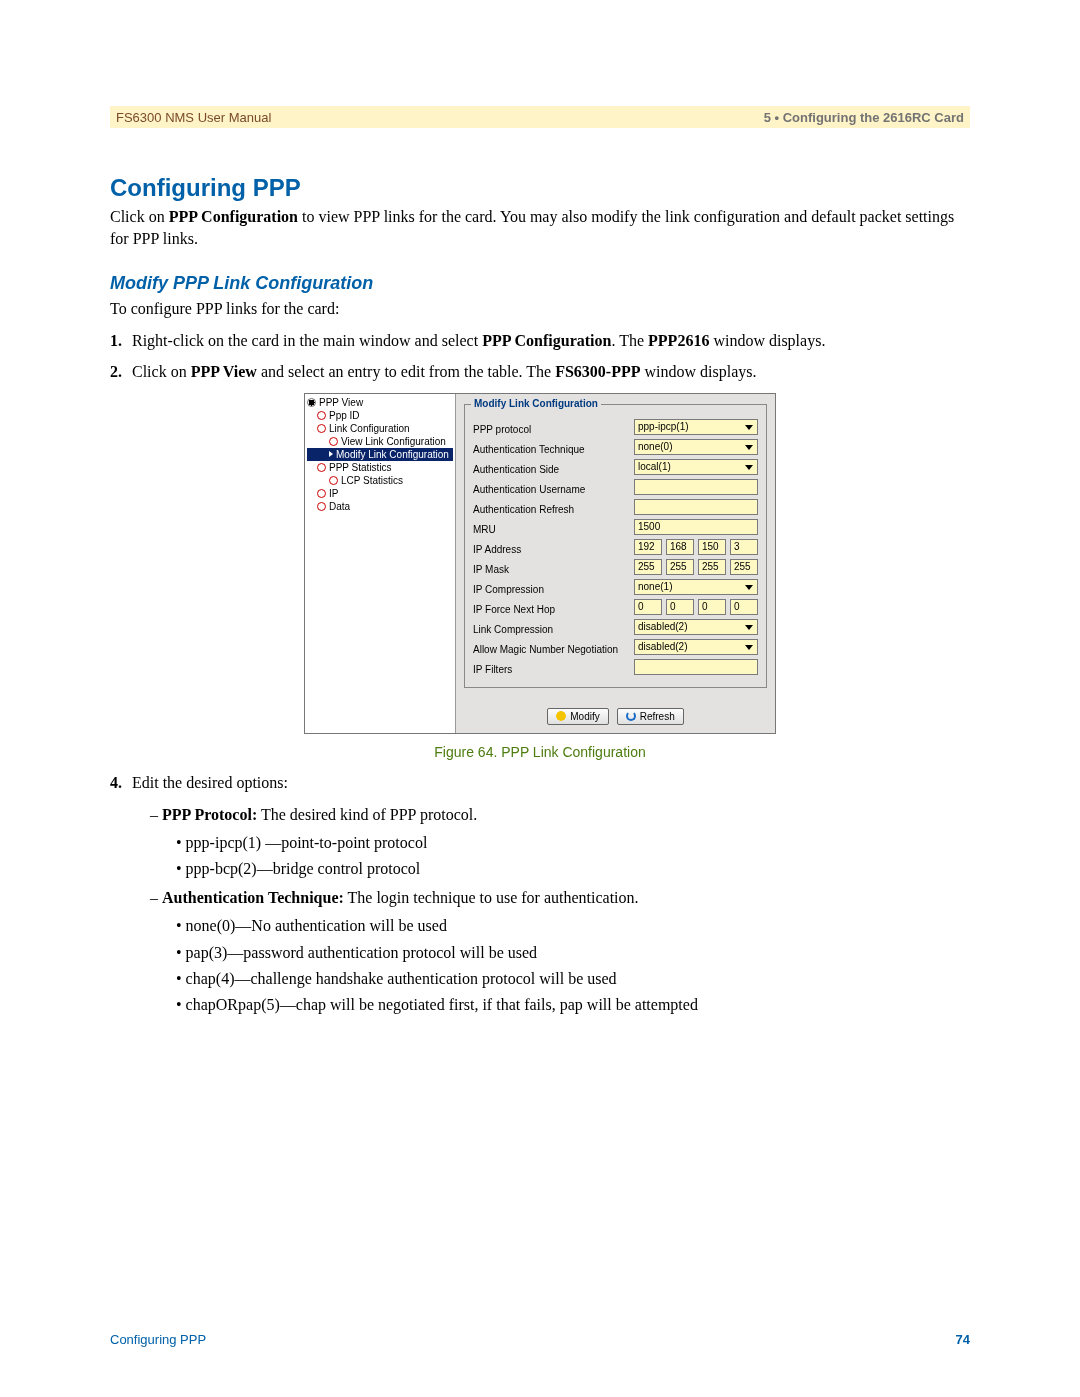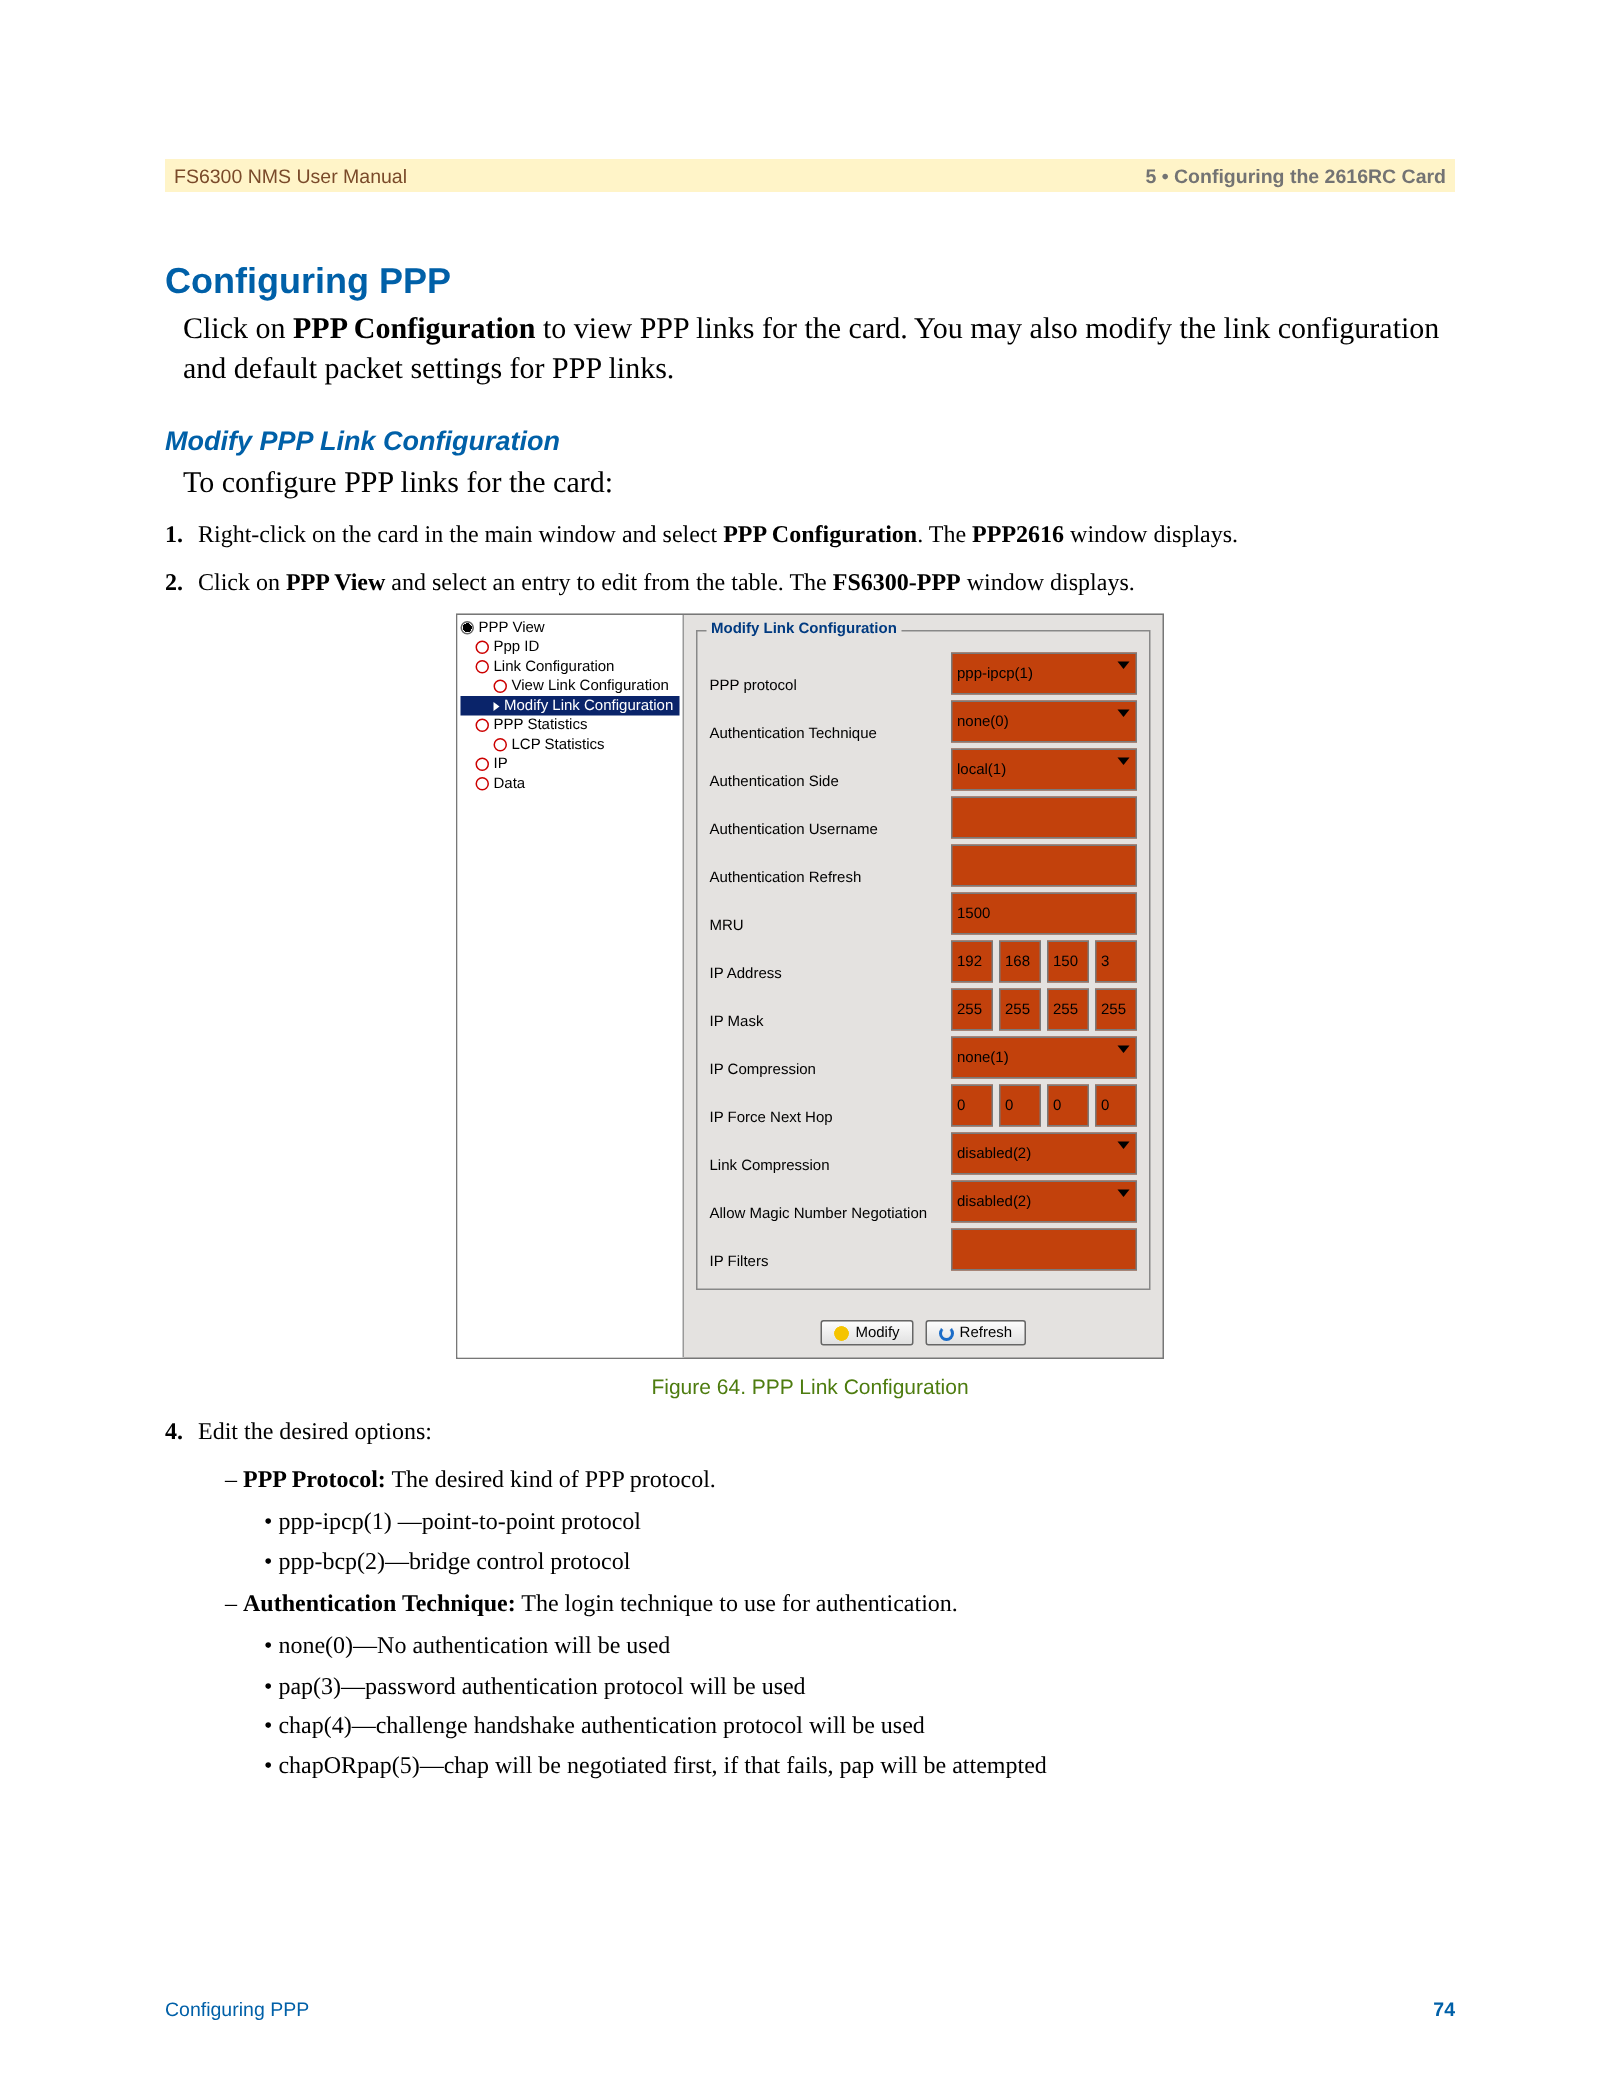--- a/index.html
+++ b/index.html
@@ -37,23 +37,23 @@
     font-size: 13px;
   }
   h1.section-title {
     color: #0060a8;
     font-family: Arial, sans-serif;
     font-weight: bold;
     font-size: 24px;
     margin: 46px 0 4px 0;
   }
   p.body {
-    font-size: 20px;
+    font-size: 16px;
     line-height: 1.35;
-    margin: 4px 0 8px 12px;
+    margin: 4px 0 8px 0;
   }
   h2.subsection {
     color: #0060a8;
     font-family: Arial, sans-serif;
     font-style: italic;
     font-weight: bold;
     font-size: 18px;
     margin: 24px 0 2px 0;
   }
   ol.steps {
@@ -183,24 +183,24 @@
     margin: 4px 0;
     gap: 6px;
   }
   .flabel {
     width: 155px;
     font-size: 10px;
   }
   .finput {
     flex: 1;
     border: 1px solid #7a7a7a;
-    background: #c2410c;
+    background: #fef9c3;
     font-size: 10px;
     padding: 1px 3px;
-    height: 28px;
+    height: 16px;
     box-sizing: border-box;
     display: flex;
     align-items: center;
     position: relative;
   }
   .finput.sel::after {
     content: "";
     position: absolute;
     right: 4px;
     top: 5px;

